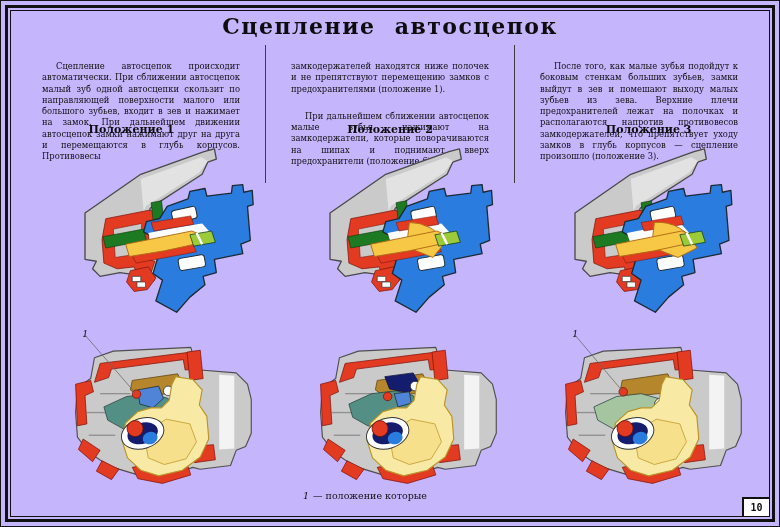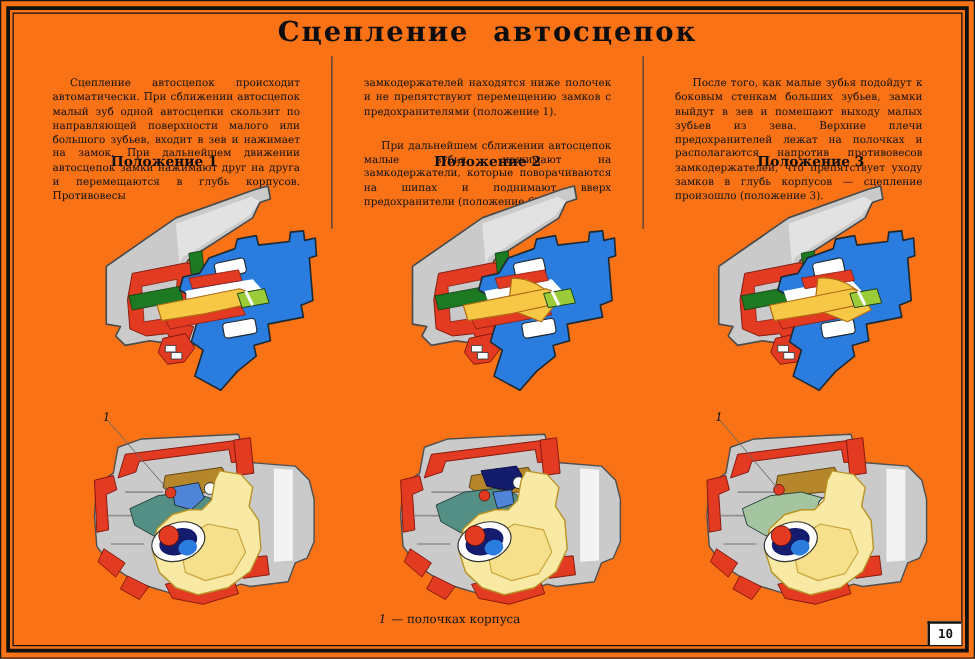--- a/index.html
+++ b/index.html
@@ -1,16 +1,16 @@
 <!DOCTYPE html>
 <html><head>
 <meta charset="utf-8">
 <style>
   html,body{margin:0;padding:0;background:#9a9a9a;}
-  .page{position:relative;width:780px;height:527px;background:#f97316;border:1px solid #161616;
+  .page{position:relative;width:780px;height:527px;background:#c4b5fd;border:1px solid #161616;
         box-sizing:border-box;font-family:"DejaVu Serif",serif;overflow:hidden;}
   .frame-outer{position:absolute;inset:4px;border:3px solid #101010;}
   .frame-inner{position:absolute;inset:2px;border:1px solid #101010;}
   .content{position:absolute;inset:0;}
   .title{position:absolute;top:2px;left:0;right:0;margin:0;text-align:center;
          font-size:22px;font-weight:bold;letter-spacing:1.5px;word-spacing:10px;color:#0d0d0d;}
   .cols{position:absolute;top:34px;left:6px;right:6px;display:flex;align-items:stretch;}
   .col{flex:1 1 0;padding:0 9px;min-width:0;}
   .col + .col{border-left:1px solid #3c3c3c;}
   .para{margin:16px;font-size:8.4px;line-height:1.34;text-align:justify;color:#111;}
@@ -266,19 +266,19 @@
       <ellipse cx="105" cy="119" rx="8" ry="6.5" fill="#2a7ddf" transform="rotate(-18 105 119)"></ellipse>
       <circle cx="89" cy="109" r="8.5" fill="#e23b22" stroke="#5c0f08" stroke-width="0.8"></circle>
       <circle cx="87" cy="70" r="4.5" fill="#e23b22" stroke="#5c0f08" stroke-width="0.7"></circle>
       <line x1="36" y1="10" x2="86" y2="69" stroke="#666" stroke-width="0.8"></line>
       <text x="33" y="12" font-size="10" font-style="italic" font-family="DejaVu Serif,serif" fill="#111">1</text>
     </g>
   </svg>
           </div>
 
         <div class="caption">
-          <span class="marker">1</span><span>—  полочках  корпуса</span>
+          <span class="marker">1</span><span>—  положение  которые</span>
         </div>
       </div>
       <div class="pagenum">10</div>
     </div>
   </div>
 </div>
 
 </body></html>

